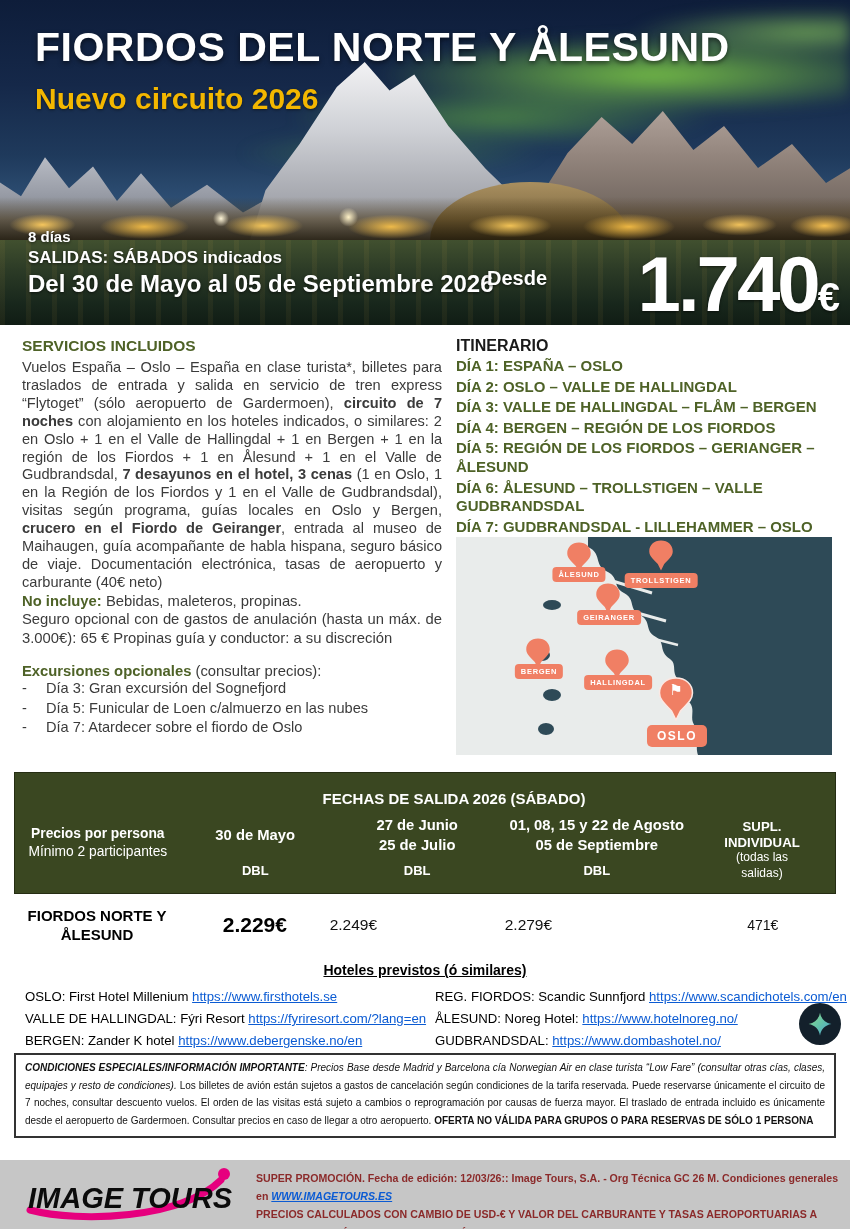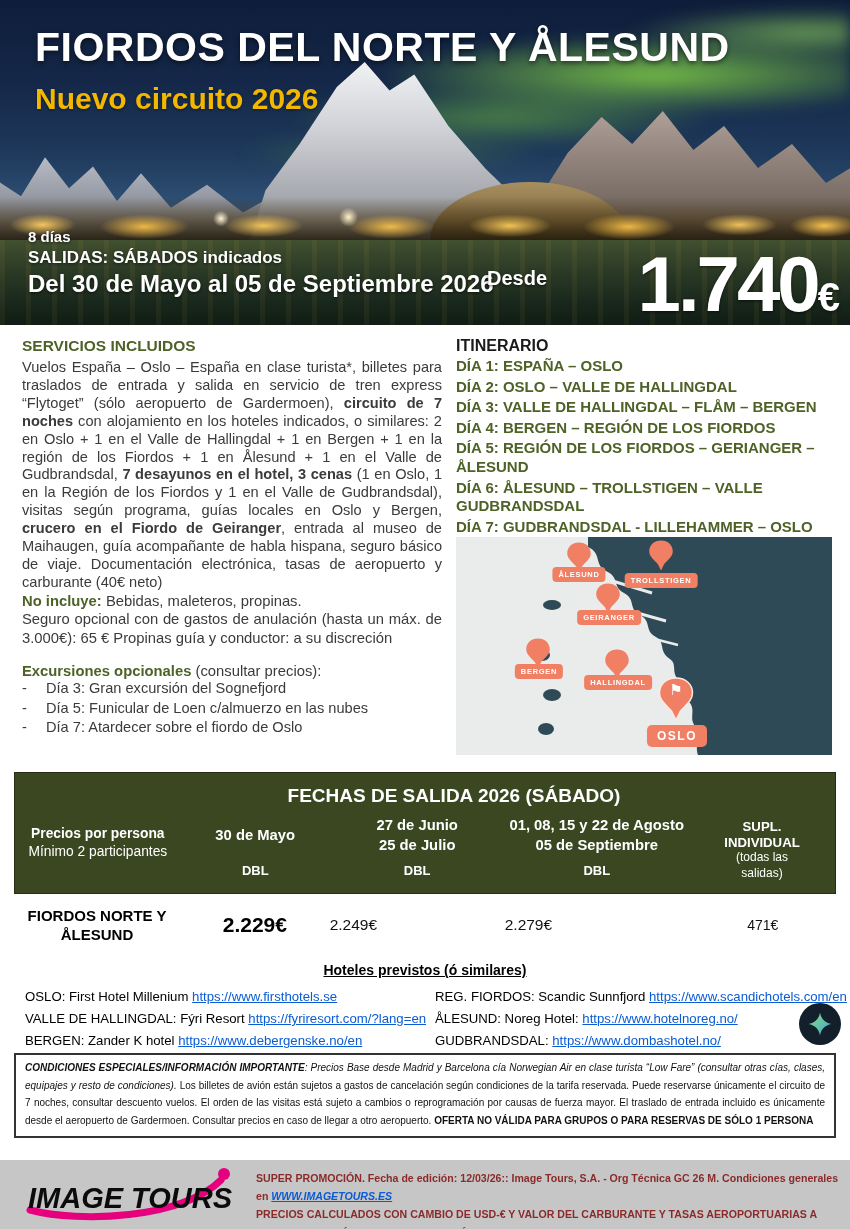--- a/index.html
+++ b/index.html
@@ -75,21 +75,21 @@
       font-weight:bold;font-size:7.5px;letter-spacing:.7px;padding:3px 6px;border-radius:4px;white-space:nowrap;}
   .flag-pin{position:absolute;width:36px;height:44px;}
   .flag-pin .glyph{position:absolute;left:0;top:4px;width:36px;text-align:center;color:#fff;font-size:15px;}
   .oslo-label{font-size:12px;letter-spacing:1.5px;padding:4px 10px;border-radius:5px;}
 
   
   .sales{position:absolute;left:14px;top:772px;width:822px;}
   .sales-head{display:grid;grid-template-columns:20.2% 18.2% 21.3% 22.5% 17.8%;
       grid-template-rows:34px 56px 30px;background:#3a4721;color:#fff;border:1px solid #252d13;box-sizing:border-box;}
   .t-title{grid-column:1/6;grid-row:1;display:flex;align-items:flex-end;justify-content:center;
-      padding-left:58px;font-size:19px;font-weight:bold;}
+      padding-left:58px;font-size:15px;font-weight:bold;}
   .t-left{grid-column:1;grid-row:2/4;display:flex;flex-direction:column;justify-content:center;
       align-items:center;text-align:center;font-size:13.8px;line-height:18px;padding-bottom:14px;}
   .t-left .b{font-weight:bold;}
   .t-date{display:flex;flex-direction:column;justify-content:center;align-items:center;
       grid-row:2;font-size:14.8px;font-weight:bold;line-height:20px;text-align:center;}
   .t-dbl{grid-row:3;display:flex;justify-content:center;font-size:13px;font-weight:bold;}
   .t-supl{grid-column:5;grid-row:2/4;display:flex;flex-direction:column;align-items:center;
       justify-content:center;text-align:center;line-height:15.5px;}
   .t-supl .b{font-weight:bold;font-size:13.2px;}
   .t-supl .s{font-size:12px;}

